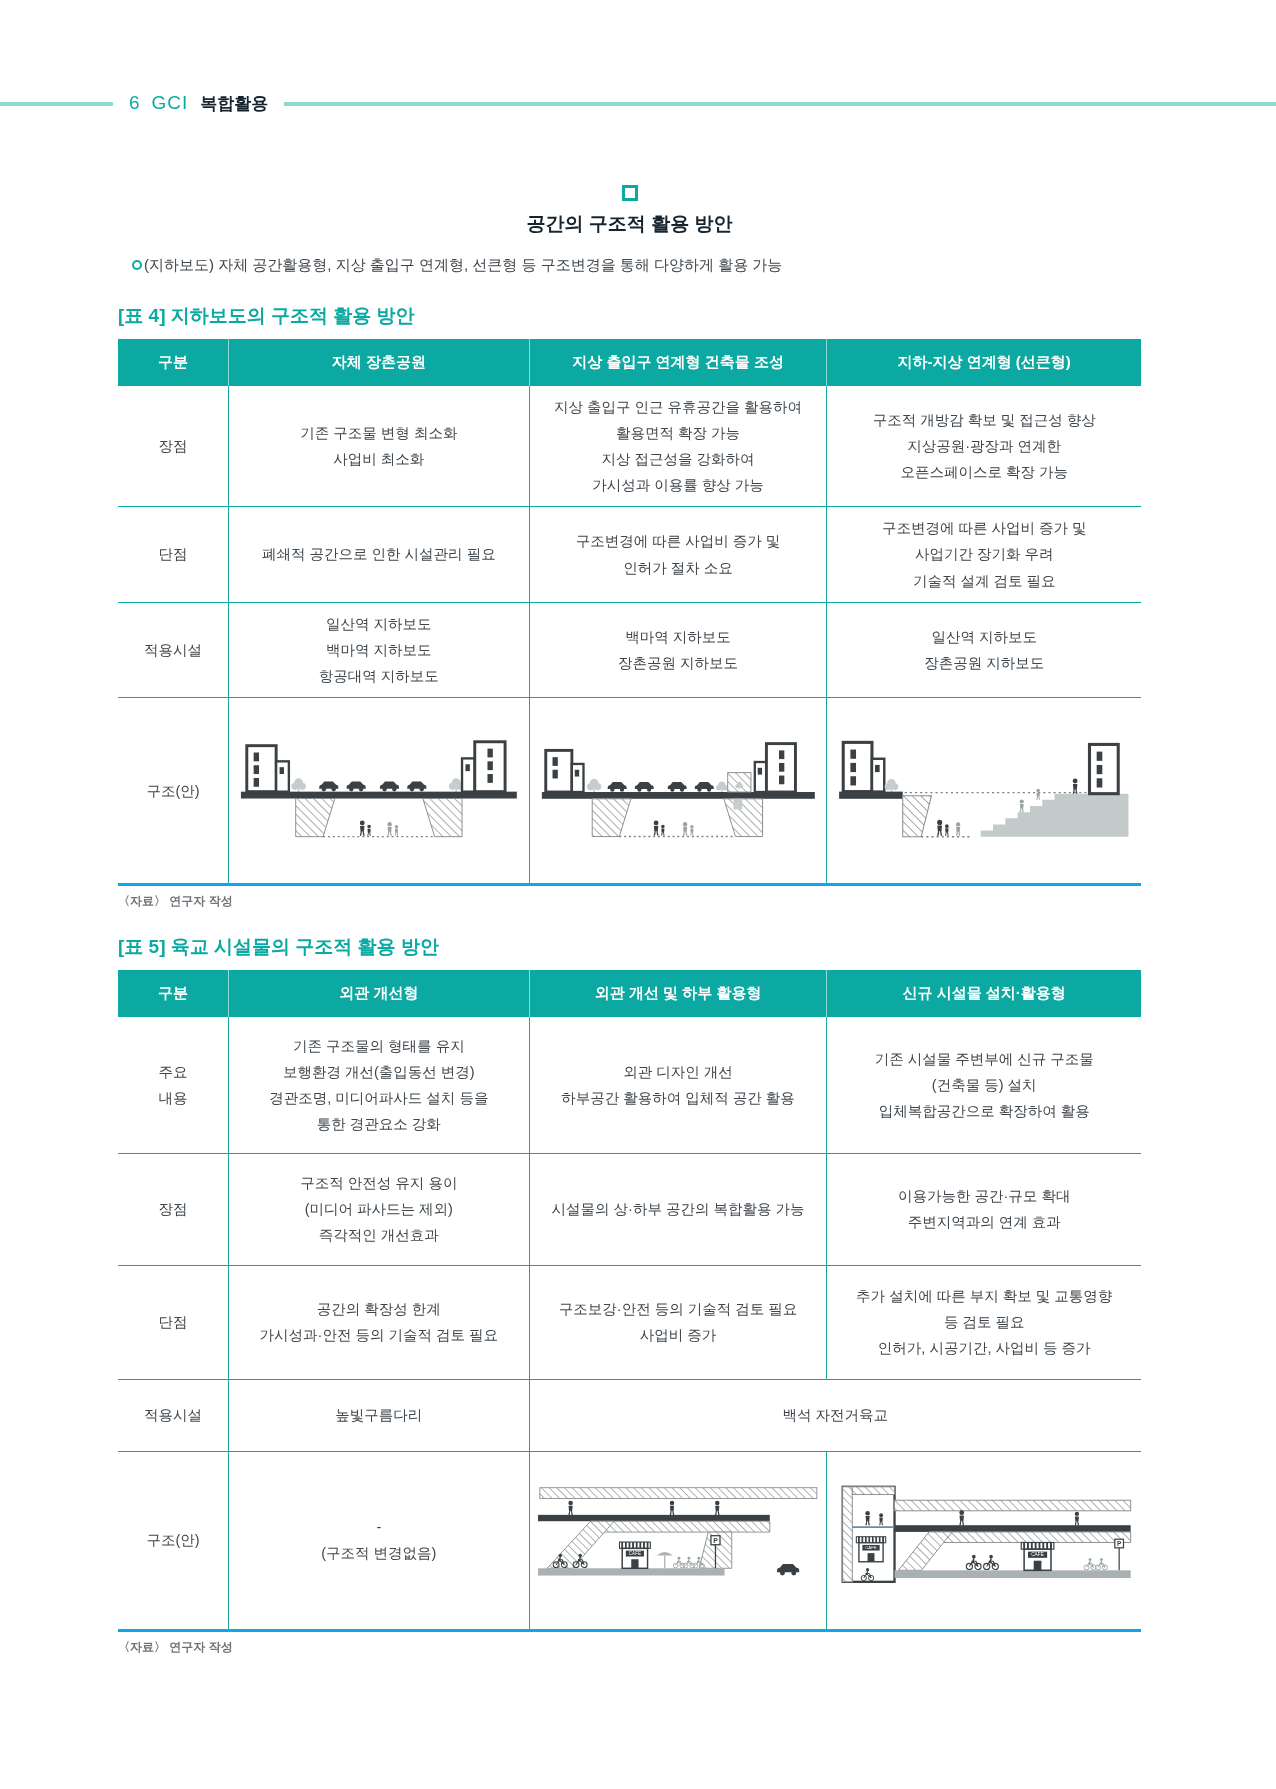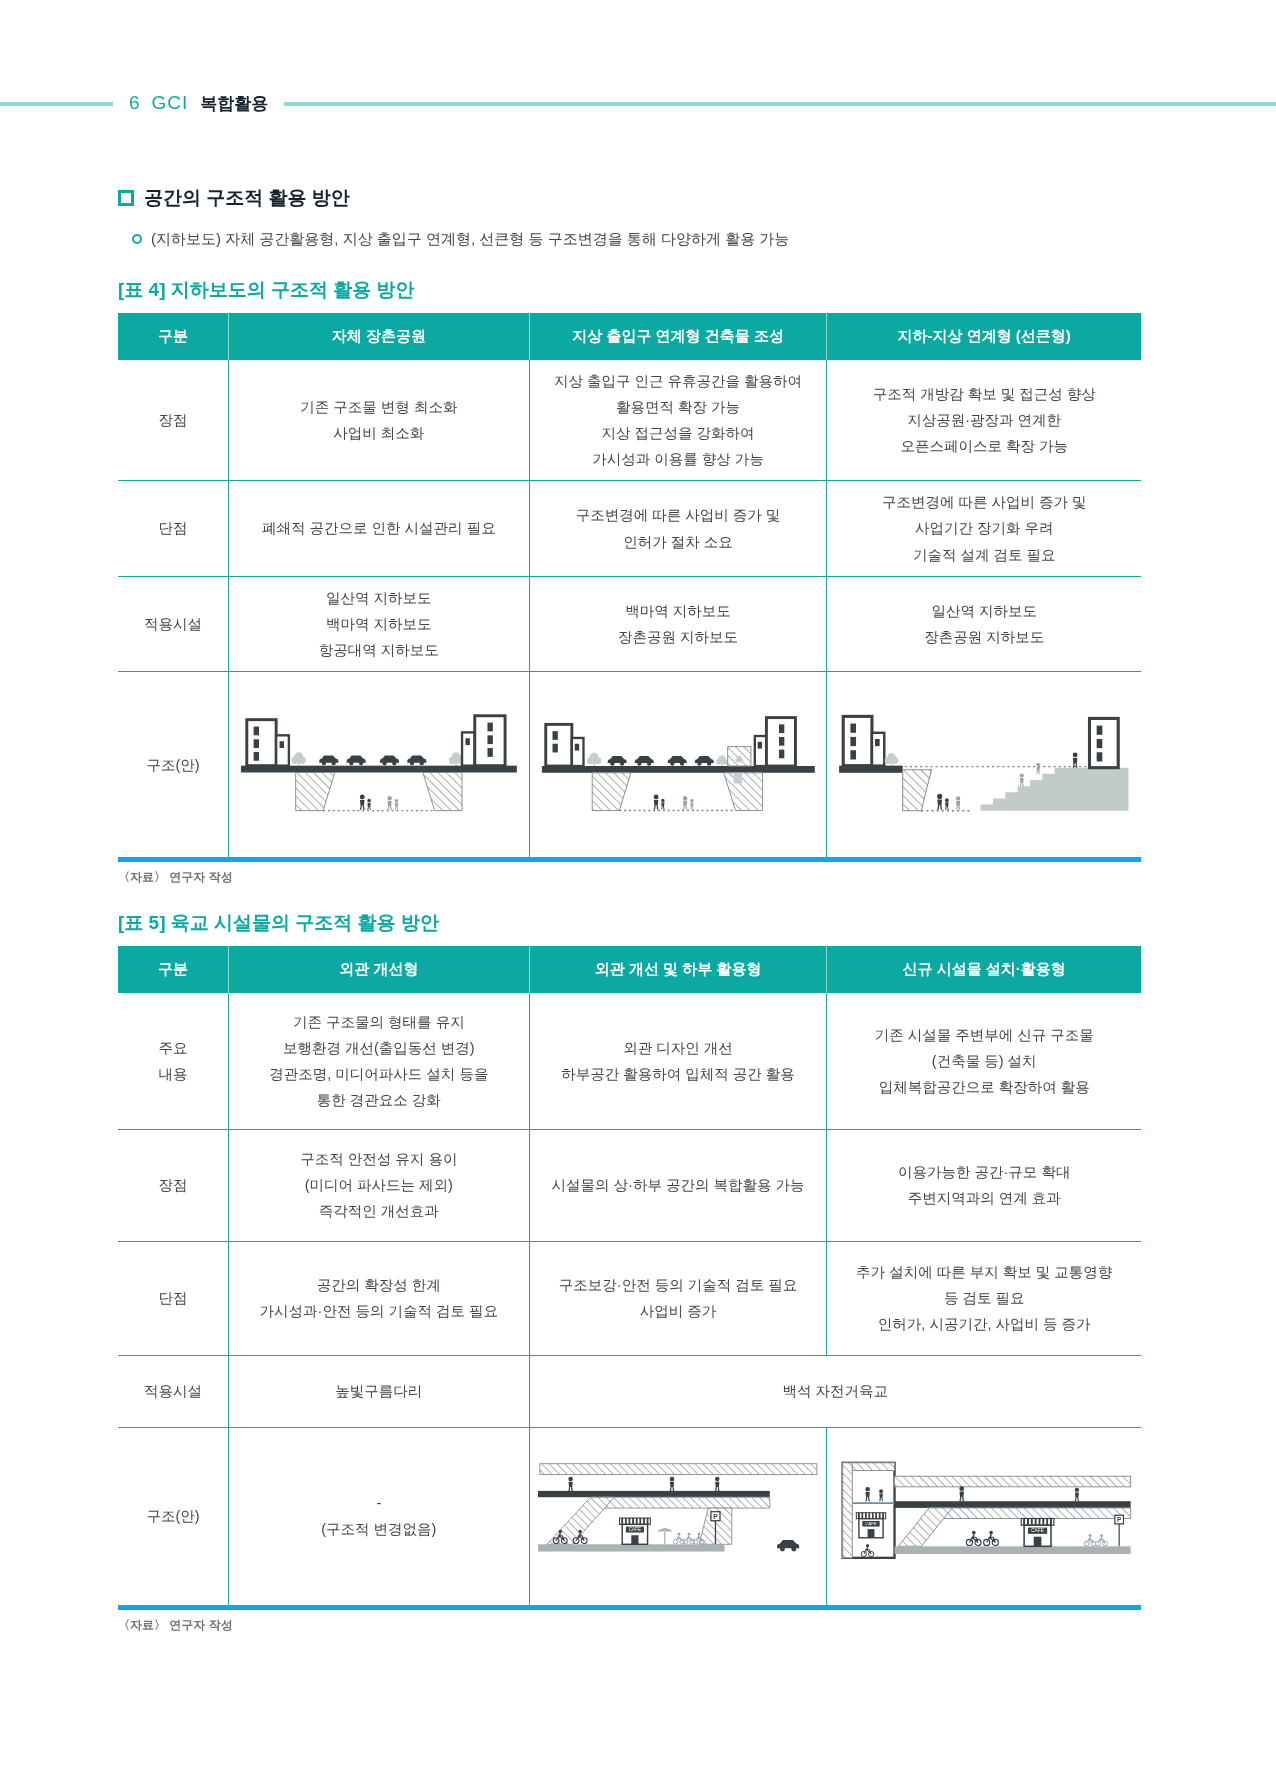--- a/index.html
+++ b/index.html
@@ -16,31 +16,31 @@
   .hr-left { width:113px; margin-right:16px; }
   .hr-right { flex:1; margin-left:16px; }
   .header-text { display:flex; align-items:baseline; gap:12px; white-space:nowrap; }
   .page-num { color:#0ba9a1; font-size:19px; }
   .brand { color:#0ba9a1; font-size:19px; letter-spacing:1px; }
   .brand-title { color:#15242e; font-size:17px; font-weight:bold; }
 
   
   .content { position:absolute; top:185px; left:118px; width:1023px; }
 
-  .section-title { display:flex; align-items:center; gap:10px; font-size:19px; font-weight:bold; color:#15242e; }
+  .section-title { display:flex; align-items:center; gap:10px; font-size:19px; font-weight:bold; color:#15242e;flex-direction:column; }
   .sq-bullet { width:10px; height:10px; border:3px solid #0ba9a1; flex:0 0 auto; }
 
   .bullet-list { margin-top:14px; }
-  .bullet-item { display:flex; align-items:center; gap:9px; font-size:15px; color:#3e454b; line-height:28px; padding-left:14px; }
+  .bullet-item { display:flex; align-items:center; gap:2px; font-size:15px; color:#3e454b; line-height:28px; padding-left:14px; }
   .circ-bullet { width:6px; height:6px; border:2px solid #0ba9a1; border-radius:50%; flex:0 0 auto; }
 
   .tbl-caption { color:#0ba9a1; font-size:19px; font-weight:bold; margin-top:24px; margin-bottom:10px; }
   .tbl-caption.second { }
 
-  table { width:100%; border-collapse:collapse; table-layout:fixed; border-bottom:5px solid #0ea5e9; }
+  table { width:100%; border-collapse:collapse; table-layout:fixed; border-bottom:3px solid #0ea5e9; }
   thead th {
     background:#0ba9a1; color:#ffffff; font-size:15px; font-weight:bold;
     height:47px; border-right:1px solid rgba(255,255,255,0.55); padding:0 6px;
   }
   thead th:last-child { border-right:none; }
   tbody td {
     border-top:1px solid #0ba9a1; border-right:1px solid #1ba8a0;
     text-align:center; vertical-align:middle;
     font-size:14.5px; color:#3e454b; line-height:1.8; white-space:pre-line; padding:8px 10px;
   }

